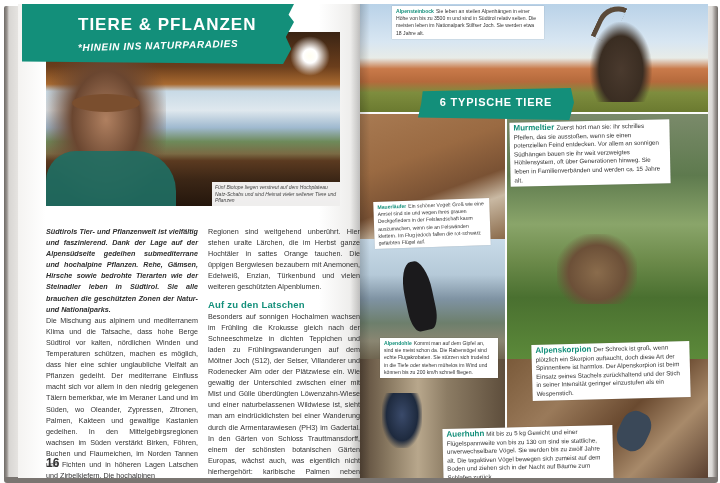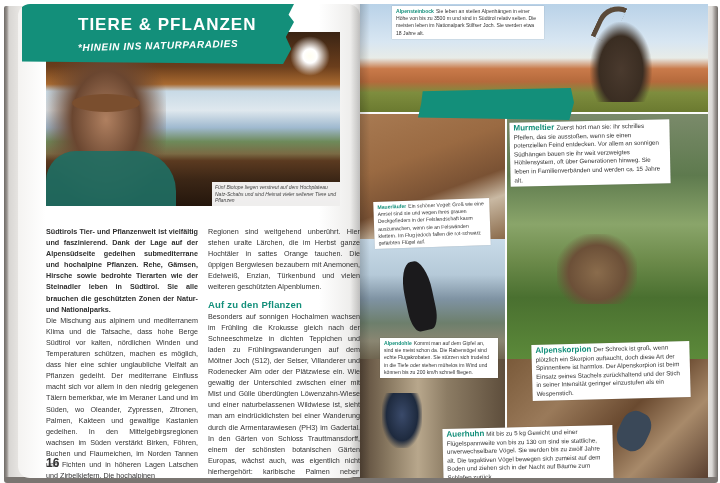--- a/index.html
+++ b/index.html
@@ -4,42 +4,42 @@
 <style>
   * { box-sizing: border-box; margin: 0; padding: 0; }
   html, body { width: 720px; height: 483px; overflow: hidden; background: #ffffff; }
   body { font-family: "Liberation Sans", sans-serif; position: relative; }
 
   .book { position: absolute; left: 0; top: 0; width: 720px; height: 483px; }
   .book-edge-left { position: absolute; left: 4px; top: 6px; width: 20px; height: 474px; background: linear-gradient(90deg,#6e6a66 0,#9a9591 3px,#d8d6d3 5px,#eeece9 100%); border-radius: 2px 0 0 2px; }
   .book-edge-right { position: absolute; right: 2px; top: 6px; width: 14px; height: 474px; background: linear-gradient(270deg,#6e6a66 0,#a09b97 3px,#dad8d5 6px,#efedea 100%); border-radius: 0 2px 2px 0; }
   .book-bottom { position: absolute; left: 4px; right: 2px; bottom: 0; height: 6px; background: #7a7571; border-radius: 0 0 3px 3px; }
 
-  .page-left { position: absolute; left: 18px; top: 4px; width: 342px; height: 474px; background: linear-gradient(90deg,#f4f3f1 0,#ffffff 8%,#ffffff 88%,#e9e8e6 100%); overflow: hidden; border-radius: 12px; }
+  .page-left { position: absolute; left: 18px; top: 4px; width: 342px; height: 474px; background: linear-gradient(90deg,#f4f3f1 0,#ffffff 8%,#ffffff 88%,#e9e8e6 100%); overflow: hidden; }
   .page-right { position: absolute; left: 360px; top: 4px; width: 348px; height: 474px; background: #fbfbfa; overflow: hidden; }
   .gutter { position: absolute; left: 350px; top: 4px; width: 20px; height: 474px; background: linear-gradient(90deg, rgba(0,0,0,0) 0, rgba(0,0,0,0.18) 50%, rgba(0,0,0,0) 100%); z-index: 5; pointer-events: none; }
 
   
   .banner { position: absolute; left: 4px; top: 0; width: 272px; height: 60px; background: #138f7a; clip-path: polygon(0 0,100% 0,98% 18%,100% 30%,97% 55%,99% 75%,96% 100%,0 96%); z-index: 3; }
   .banner-title { position: absolute; left: 60px; top: 11px; color: #fff; font-size: 17px; font-weight: bold; letter-spacing: 1px; z-index: 4; }
   .banner-sub { position: absolute; left: 60px; top: 36px; color: #fff; font-size: 10px; font-weight: bold; letter-spacing: 0.6px; font-style: italic; z-index: 4; transform: rotate(-1.5deg); }
 
   
   .hero { position: absolute; left: 28px; top: 28px; width: 294px; height: 174px; overflow: hidden; background: linear-gradient(180deg,#3a2414 0,#6b3e1c 20%,#a96a30 30%,#c8dae6 34%,#dfe8ee 45%,#9fb9cf 55%,#6e8a5a 63%,#7a6a44 70%,#5b3a20 74%,#3b2616 85%,#24160c 100%); }
   .hero .sun { position: absolute; right: 10px; top: 4px; width: 40px; height: 40px; border-radius: 50%; background: radial-gradient(circle,#fffef0 0,#ffffff 25%,rgba(255,255,255,0) 70%); }
   .hero .person { position: absolute; left: 0; top: 30px; width: 120px; height: 144px; background: radial-gradient(ellipse at 50% 40%,#b08060 0,#6a4630 40%,rgba(40,25,15,0) 75%); }
   .hero .sweater { position: absolute; left: 0; bottom: 0; width: 130px; height: 55px; background: #1f6f64; border-radius: 30px 40px 0 0; opacity: 0.9; }
   .hero .hat { position: absolute; left: 26px; top: 62px; width: 68px; height: 18px; background: #7a4e2e; border-radius: 50%; }
   .hero-caption { position: absolute; right: 0; bottom: 0; width: 128px; padding: 2px 3px; background: rgba(255,255,255,0.93); font-size: 5px; font-style: italic; color: #444; line-height: 1.35; }
 
   
   .col { position: absolute; top: 222px; width: 152px; font-size: 7.2px; line-height: 11.1px; color: #333; text-align: justify; }
   .col-left { left: 28px; }
   .col-right { left: 190px; }
-  .intro { font-weight: bold; color: #2e2e2e; }
+  .intro { font-weight: bold; color: #2e2e2e; font-style: italic; }
   .h2 { color: #138f7a; font-size: 9.5px; font-weight: bold; margin-top: 6px; margin-bottom: 0; line-height: 12px; letter-spacing: 0.2px; }
   .page-num { position: absolute; left: 28px; top: 452px; font-size: 12px; font-weight: bold; color: #333; }
 
   
   .photo { position: absolute; overflow: hidden; }
   .ph-ibex { left: 0; top: 0; width: 348px; height: 108px; background: linear-gradient(180deg,#b9d2e8 0,#d8e6f2 35%,#e8ece8 50%,#c97a4a 60%,#b56a3c 72%,#7e8d3e 82%,#6b7a30 100%); }
   .ph-ibex .ibex { position: absolute; left: 230px; top: 18px; width: 62px; height: 80px; background: radial-gradient(ellipse at 50% 60%,#4a3a2e 0,#3a2d22 50%,rgba(58,45,34,0) 72%); }
   .ph-ibex .horn { position: absolute; left: 238px; top: -2px; width: 22px; height: 40px; border: 5px solid #5a4a3a; border-right: none; border-bottom: none; border-radius: 40px 0 0 0; transform: rotate(25deg); }
   .ph-wall { left: 0; top: 110px; width: 145px; height: 125px; background: linear-gradient(160deg,#a87a52 0,#9a6a42 35%,#7a5234 60%,#c9b9a3 75%,#8a6a4a 100%); }
   .ph-dohle { left: 0; top: 235px; width: 145px; height: 120px; background: linear-gradient(180deg,#c9dbe9 0,#b5c9d8 30%,#7f93a3 50%,#6d7f6c 70%,#8a8672 85%,#6f6550 100%); }
@@ -86,21 +86,21 @@
     <div class="banner-title">TIERE &amp; PFLANZEN</div>
     <div class="banner-sub">*HINEIN INS NATURPARADIES</div>
 
     <div class="col col-left">
       <p class="intro">Südtirols Tier- und Pflanzenwelt ist vielfältig und faszinierend. Dank der Lage auf der Alpensüdseite gedeihen submediterrane und hochalpine Pflanzen. Rehe, Gämsen, Hirsche sowie bedrohte Tierarten wie der Steinadler leben in Südtirol. Sie alle brauchen die geschützten Zonen der Natur- und Nationalparks.</p>
       <p>Die Mischung aus alpinem und mediterranem Klima und die Tatsache, dass hohe Berge Südtirol vor kalten, nördlichen Winden und Temperaturen schützen, machen es möglich, dass hier eine schier unglaubliche Vielfalt an Pflanzen gedeiht. Der mediterrane Einfluss macht sich vor allem in den niedrig gelegenen Tälern bemerkbar, wie im Meraner Land und im Süden, wo Oleander, Zypressen, Zitronen, Palmen, Kakteen und gewaltige Kastanien gedeihen. In den Mittelgebirgsregionen wachsen im Süden verstärkt Birken, Föhren, Buchen und Flaumeichen, im Norden Tannen und Fichten und in höheren Lagen Latschen und Zirbelkiefern. Die hochalpinen</p>
     </div>
 
     <div class="col col-right">
       <p>Regionen sind weitgehend unberührt. Hier stehen uralte Lärchen, die im Herbst ganze Hochtäler in sattes Orange tauchen. Die üppigen Bergwiesen bezaubern mit Anemonen, Edelweiß, Enzian, Türkenbund und vielen weiteren geschützten Alpenblumen.</p>
-      <h2 class="h2">Auf zu den Pflanzen</h2>
+      <h2 class="h2">Auf zu den Latschen</h2>
       <p>Besonders auf sonnigen Hochalmen wachsen im Frühling die Krokusse gleich nach der Schneeschmelze in dichten Teppichen und laden zu Frühlingswanderungen auf dem Möltner Joch (S12), der Seiser, Villanderer und Rodenecker Alm oder der Plätzwiese ein. Wie gewaltig der Unterschied zwischen einer mit Mist und Gülle überdüngten Löwenzahn-Wiese und einer naturbelassenen Wildwiese ist, sieht man am eindrücklichsten bei einer Wanderung durch die Armentarawiesen (PH3) im Gadertal. In den Gärten von Schloss Trauttmansdorff, einem der schönsten botanischen Gärten Europas, wächst auch, was eigentlich nicht hierhergehört: karibische Palmen neben japanischen Zierkirschen und Zedern aus dem Westhimalaya (MN1).</p>
     </div>
 
     <div class="page-num">16</div>
   </div>
 
   <div class="gutter"></div>
 
   <div class="page-right">
     <div class="photo ph-ibex">
@@ -115,20 +115,21 @@
       <div class="bird"></div>
     </div>
     <div class="photo ph-murmel">
       <div class="marmot"></div>
     </div>
     <div class="photo ph-skorp">
       <div class="scorp"></div>
     </div>
 
     <div class="label-banner"></div>
+    <div class="label-banner-text">6 TYPISCHE TIERE</div>
 
     <div class="cap cap-ibex">
       <span class="nm">Alpensteinbock</span><span>Sie leben an steilen Alpenhängen in einer Höhe von bis zu 3500 m und sind in Südtirol relativ selten. Die meisten leben im Nationalpark Stilfser Joch. Sie werden etwa 18 Jahre alt.</span>
     </div>
     <div class="cap cap-big cap-murmel">
       <span class="nm">Murmeltier</span><span>Zuerst hört man sie: ihr schrilles Pfeifen, das sie ausstoßen, wenn sie einen potenziellen Feind entdecken. Vor allem an sonnigen Südhängen bauen sie ihr weit verzweigtes Höhlensystem, oft über Generationen hinweg. Sie leben in Familienverbänden und werden ca. 15 Jahre alt.</span>
     </div>
     <div class="cap cap-wall">
       <span class="nm">Mauerläufer</span><span>Ein schöner Vogel! Groß wie eine Amsel sind sie und wegen ihres grauen Deckgefieders in der Felslandschaft kaum auszumachen, wenn sie an Felswänden klettern. Im Flug jedoch fallen die rot-schwarz gefärbten Flügel auf.</span>
     </div>

